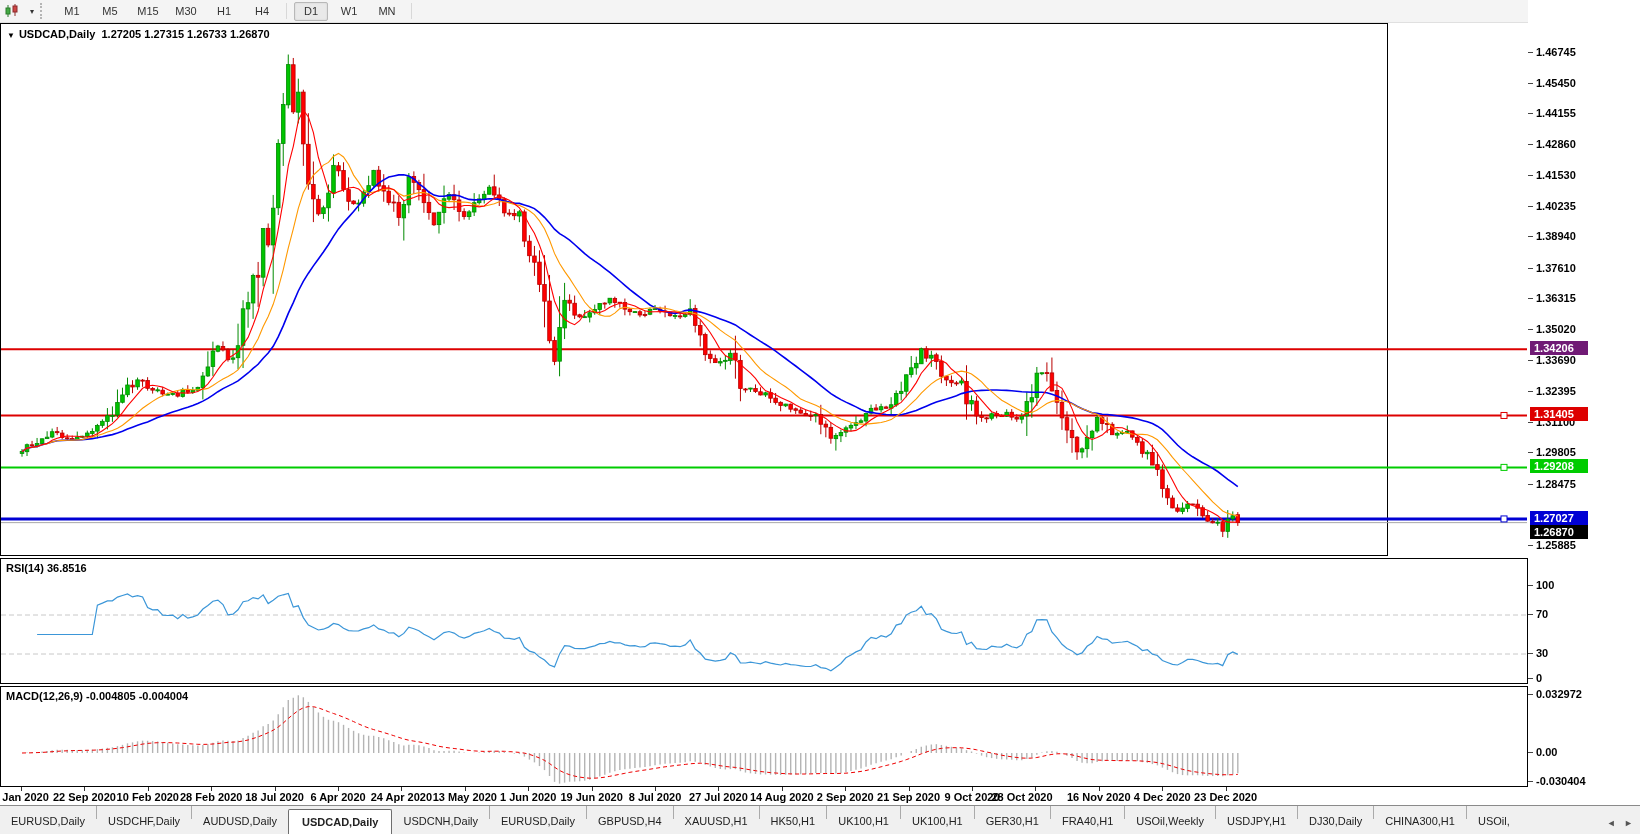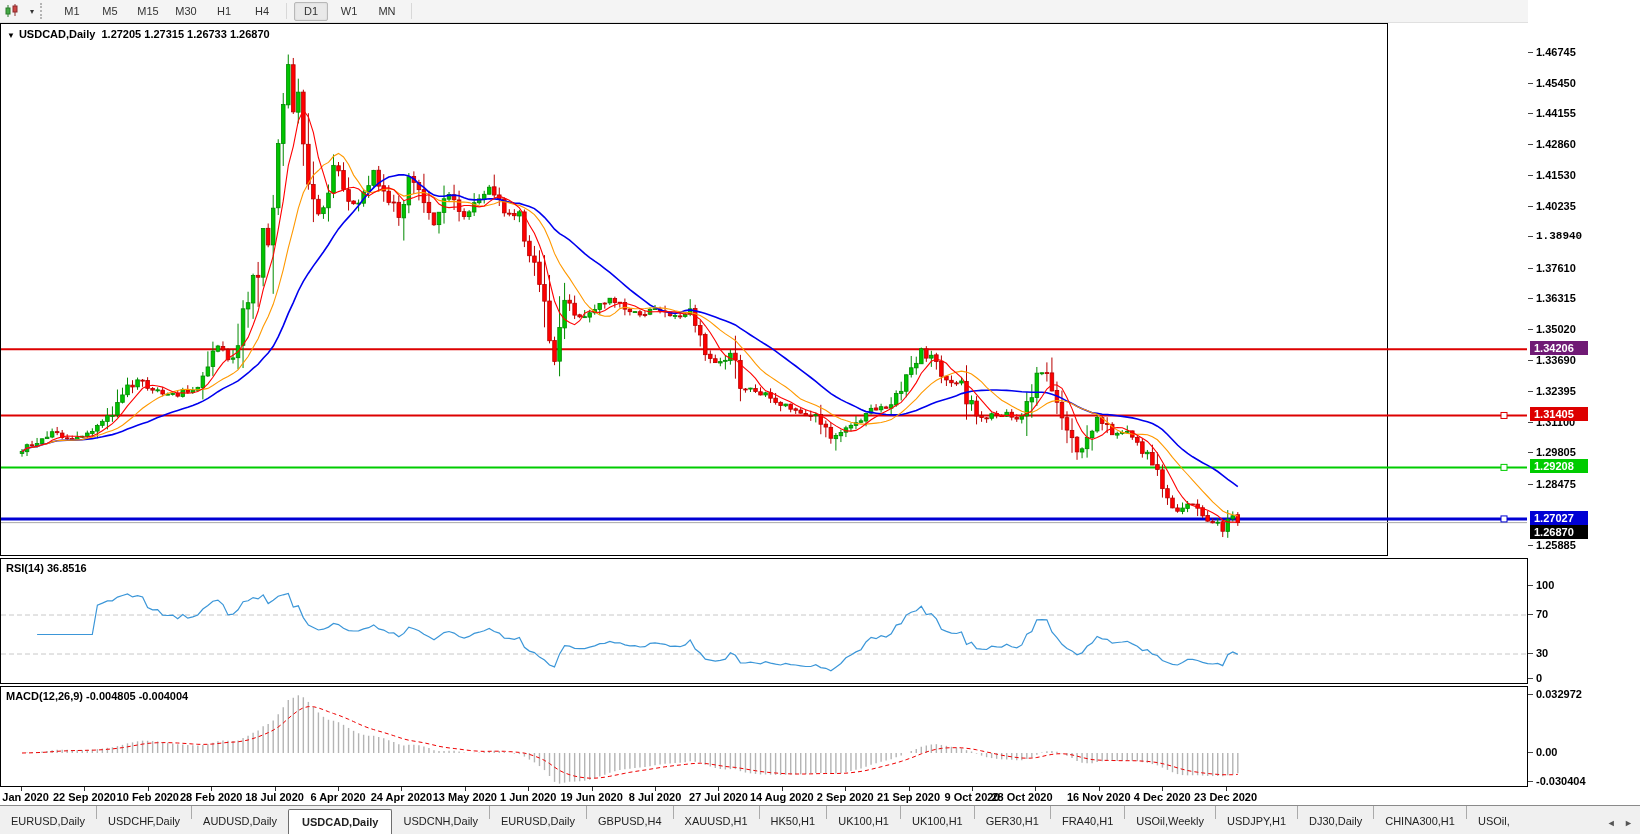--- a/index.html
+++ b/index.html
@@ -878,21 +878,21 @@
       <div class="ticklabel" style="top: 76.5949px;">1.45450</div>
       <div class="tickmark" style="top: 113.196px;"></div>
       <div class="ticklabel" style="top: 107.196px;">1.44155</div>
       <div class="tickmark" style="top: 143.797px;"></div>
       <div class="ticklabel" style="top: 137.797px;">1.42860</div>
       <div class="tickmark" style="top: 175.224px;"></div>
       <div class="ticklabel" style="top: 169.224px;">1.41530</div>
       <div class="tickmark" style="top: 205.825px;"></div>
       <div class="ticklabel" style="top: 199.825px;">1.40235</div>
       <div class="tickmark" style="top: 236.426px;"></div>
-      <div class="ticklabel" style="top: 230.426px; font-family: Liberation Mono, monospace;">1.38940</div>
+      <div class="ticklabel" style="top: 230.426px;">1.38940</div>
       <div class="tickmark" style="top: 267.854px;"></div>
       <div class="ticklabel" style="top: 261.854px;">1.37610</div>
       <div class="tickmark" style="top: 298.455px;"></div>
       <div class="ticklabel" style="top: 292.455px;">1.36315</div>
       <div class="tickmark" style="top: 329.056px;"></div>
       <div class="ticklabel" style="top: 323.056px;">1.35020</div>
       <div class="tickmark" style="top: 360.484px;"></div>
       <div class="ticklabel" style="top: 354.484px;">1.33690</div>
       <div class="tickmark" style="top: 391.085px;"></div>
       <div class="ticklabel" style="top: 385.085px;">1.32395</div>

